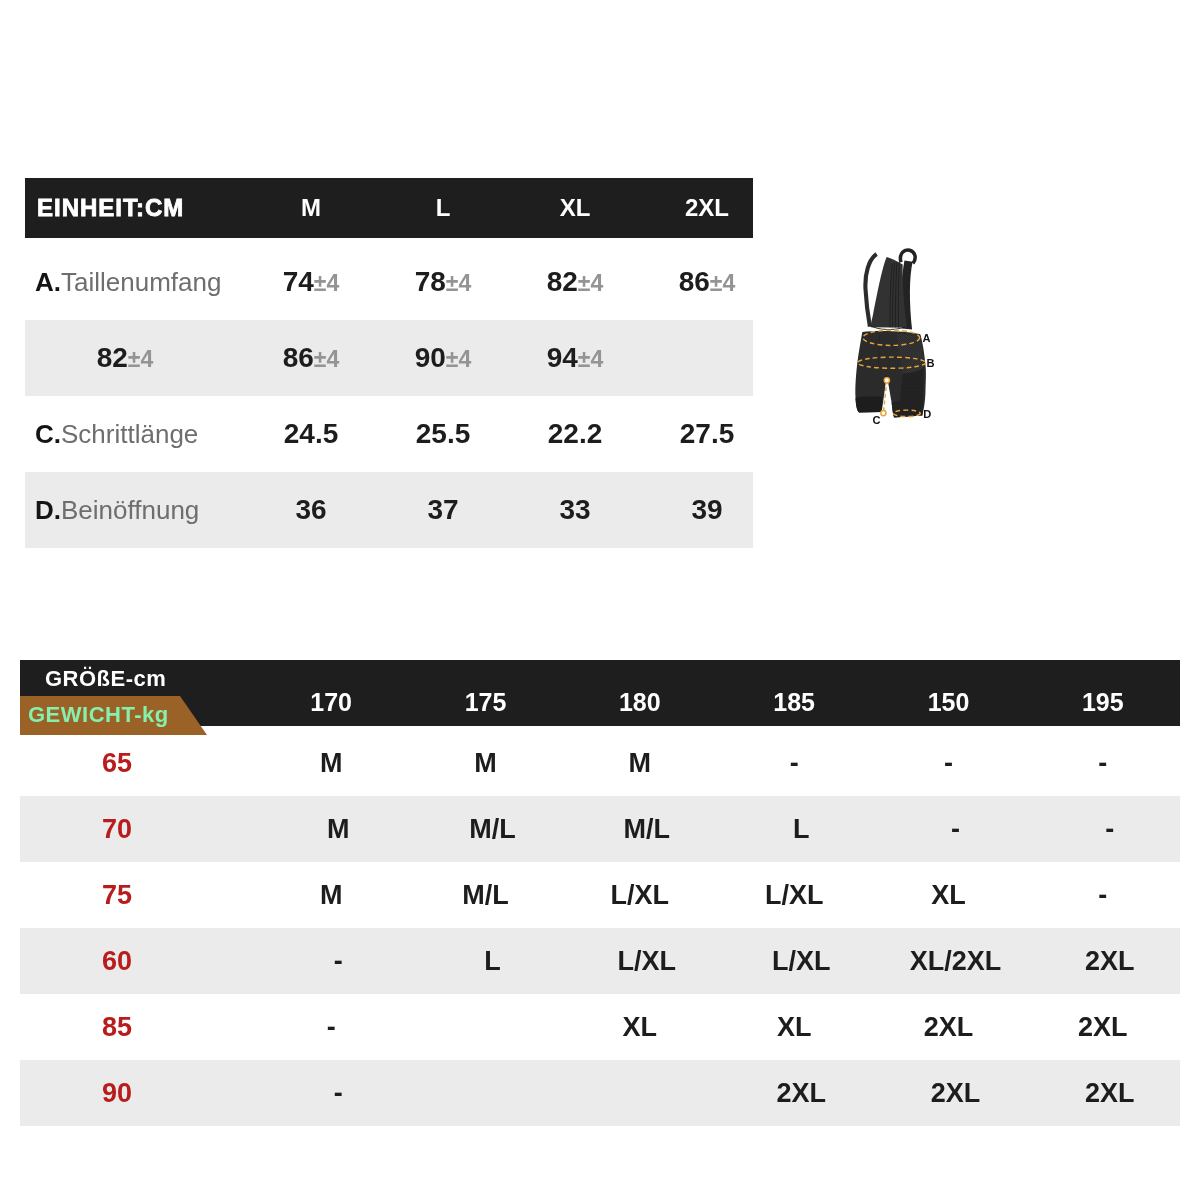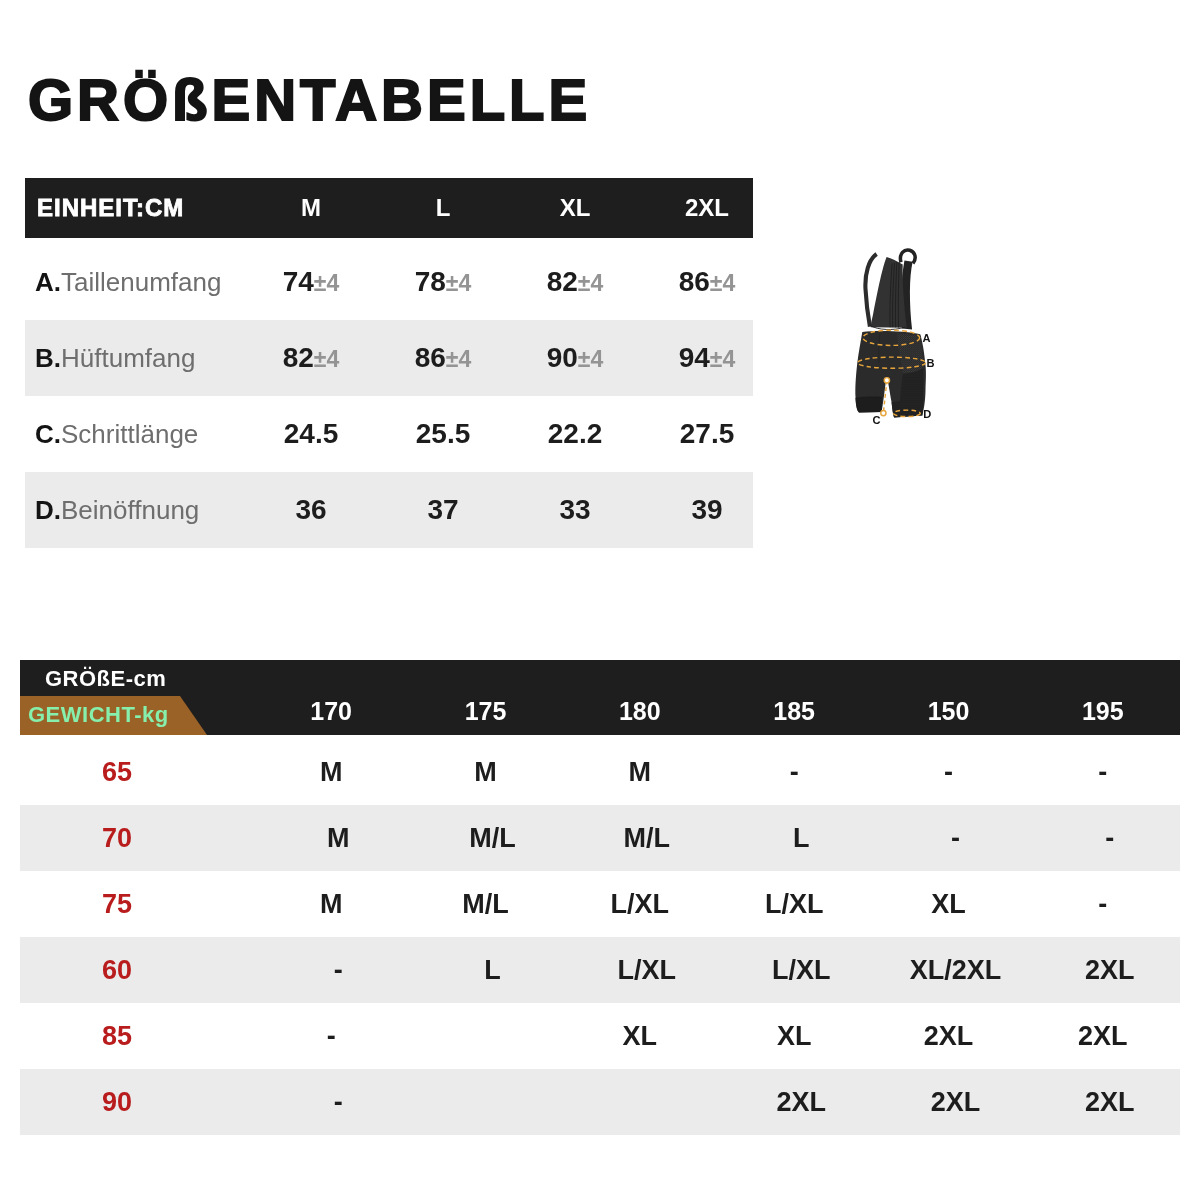--- a/index.html
+++ b/index.html
@@ -24,21 +24,21 @@
   .size-head .scol{font-size:24px;font-weight:bold;text-align:center;}
   .size-body{margin-top:6px;}
   .srow{height:76px;}
   .srow.stripe{background:var(--stripe);}
   .slabel{font-size:26px;color:#6e6e6e;padding-left:10px;white-space:nowrap;}
   .slabel b{color:#141414;font-weight:bold;}
   .scell{text-align:center;font-size:28px;font-weight:bold;color:#1d1d1d;white-space:nowrap;}
   .scell .tol{font-size:23px;color:#949494;font-weight:600;}
   
   .fit-table{position:absolute;left:20px;top:660px;width:1160px;}
-  .fit-head{position:relative;background:var(--bar-black);height:75px;color:#fff;}
+  .fit-head{position:relative;background:var(--bar-black);height:66px;color:#fff;}
   .fit-head .hgrid{
     position:absolute;inset:0;display:grid;grid-template-columns:234px repeat(6,1fr);
     align-items:end;padding-bottom:9px;box-sizing:border-box;
   }
   .fit-head .hcol{text-align:center;font-size:25px;font-weight:bold;}
   .corner-height{
     position:absolute;left:25px;top:6px;font-size:22px;font-weight:bold;letter-spacing:0.5px;
   }
   .corner-weight-bg{
     position:absolute;left:0;top:36px;width:205px;height:39px;background:var(--brown);
@@ -59,40 +59,38 @@
   .figure text{font-family:"Liberation Sans",sans-serif;font-weight:bold;font-size:38px;fill:#131313;}
   .gold-dash{fill:none;stroke:var(--gold);stroke-width:5;stroke-dasharray:16 11;}
   .gold-line{fill:none;stroke:var(--gold);stroke-width:5;stroke-dasharray:13 10;}
   .gold-dot{fill:#fff;stroke:var(--gold);stroke-width:5;}
 </style>
 </head>
 <body>
 
 <div class="page">
 
-  <div class="title">GRÖßENTABELLE</div>
 
   <div class="size-table">
     <div class="size-grid size-head">
       <div class="unit">EINHEIT:CM</div>
     <div class="scol">M</div>
         <div class="scol">L</div>
         <div class="scol">XL</div>
         <div class="scol">2XL</div>
       </div>
     <div class="size-body">
         <div class="size-grid srow">
           <div class="slabel"><b>A.</b>Taillenumfang</div>
           <div class="scell"><b>74</b><span class="tol">±4</span></div>
           <div class="scell"><b>78</b><span class="tol">±4</span></div>
           <div class="scell"><b>82</b><span class="tol">±4</span></div>
           <div class="scell"><b>86</b><span class="tol">±4</span></div>
         </div>
         <div class="size-grid srow stripe">
-          <div class="slabel"><b>B.</b>Hüftumfang</div>
           <div class="scell"><b>82</b><span class="tol">±4</span></div>
           <div class="scell"><b>86</b><span class="tol">±4</span></div>
           <div class="scell"><b>90</b><span class="tol">±4</span></div>
           <div class="scell"><b>94</b><span class="tol">±4</span></div>
         </div>
         <div class="size-grid srow">
           <div class="slabel"><b>C.</b>Schrittlänge</div>
           <div class="scell"><b>24.5</b></div>
           <div class="scell"><b>25.5</b></div>
           <div class="scell"><b>22.2</b></div>

